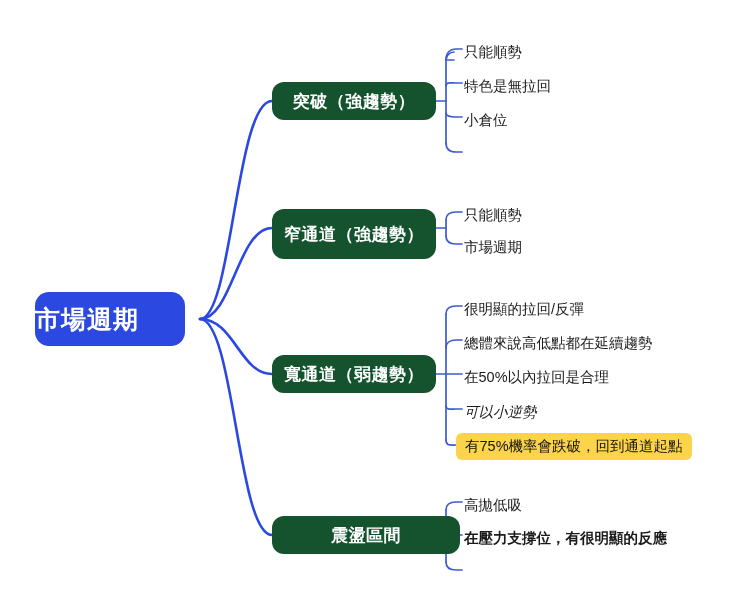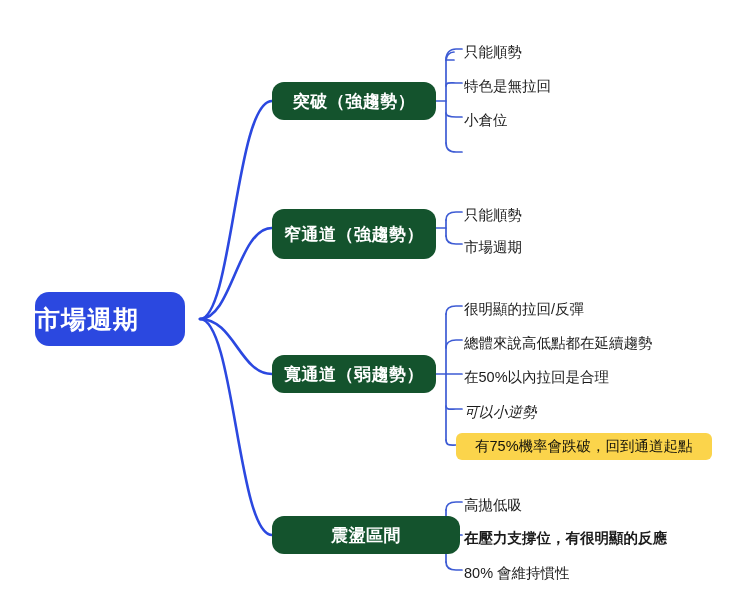--- a/index.html
+++ b/index.html
@@ -64,21 +64,21 @@
     line-height: 1.2;
     white-space: nowrap;
   }
   .leaf-text {
     display: inline-block;
     padding: 3px 2px;
     border-radius: 5px;
   }
   .leaf.highlight .leaf-text {
     background: #fbd44b;
-    padding: 5px 19px;
+    padding: 5px 9px;
     border-radius: 6px;
     color: #14130c;
   }
 </style>
 </head>
 <body>
 
 <div id="canvas">
 
   <svg id="edges" viewBox="0 0 740 595">
@@ -174,17 +174,14 @@
 
   <div class="node-branch" style="left:272px; top:516px; width:188px; height:38px;">
     <span>震盪區間</span>
   </div>
   <div class="leaf" style="left:462px; top:494px;">
     <span class="leaf-text">高拋低吸</span>
   </div>
   <div class="leaf" style="left:462px; top:527px;font-weight:bold;">
     <span class="leaf-text">在壓力支撐位，有很明顯的反應</span>
   </div>
-  <div class="leaf" style="left:462px; top:562px;">
-    <span class="leaf-text">80% 會維持慣性</span>
-  </div>
 
 </div>
 
 </body></html>

